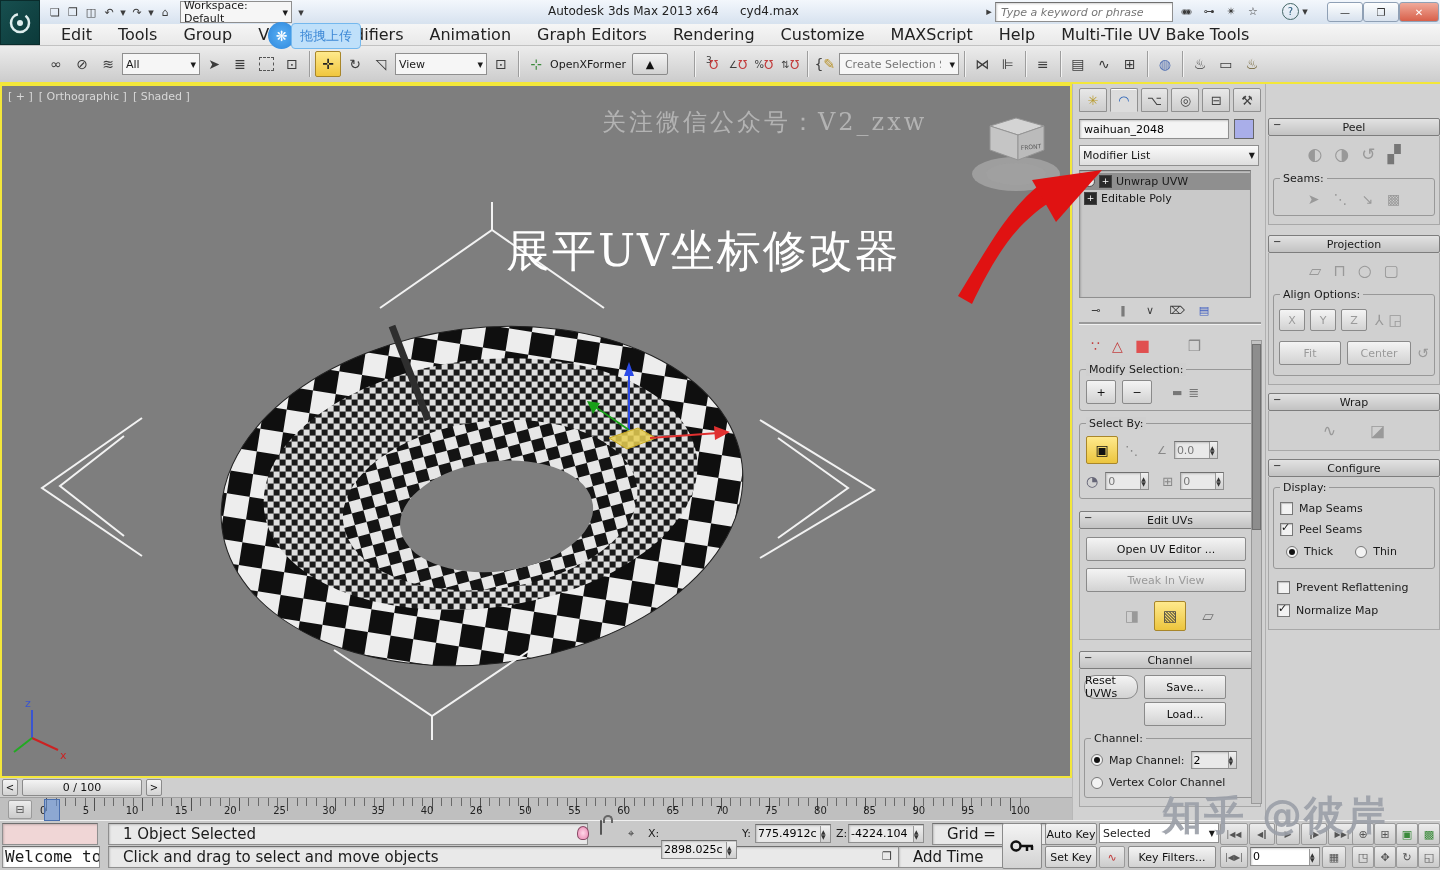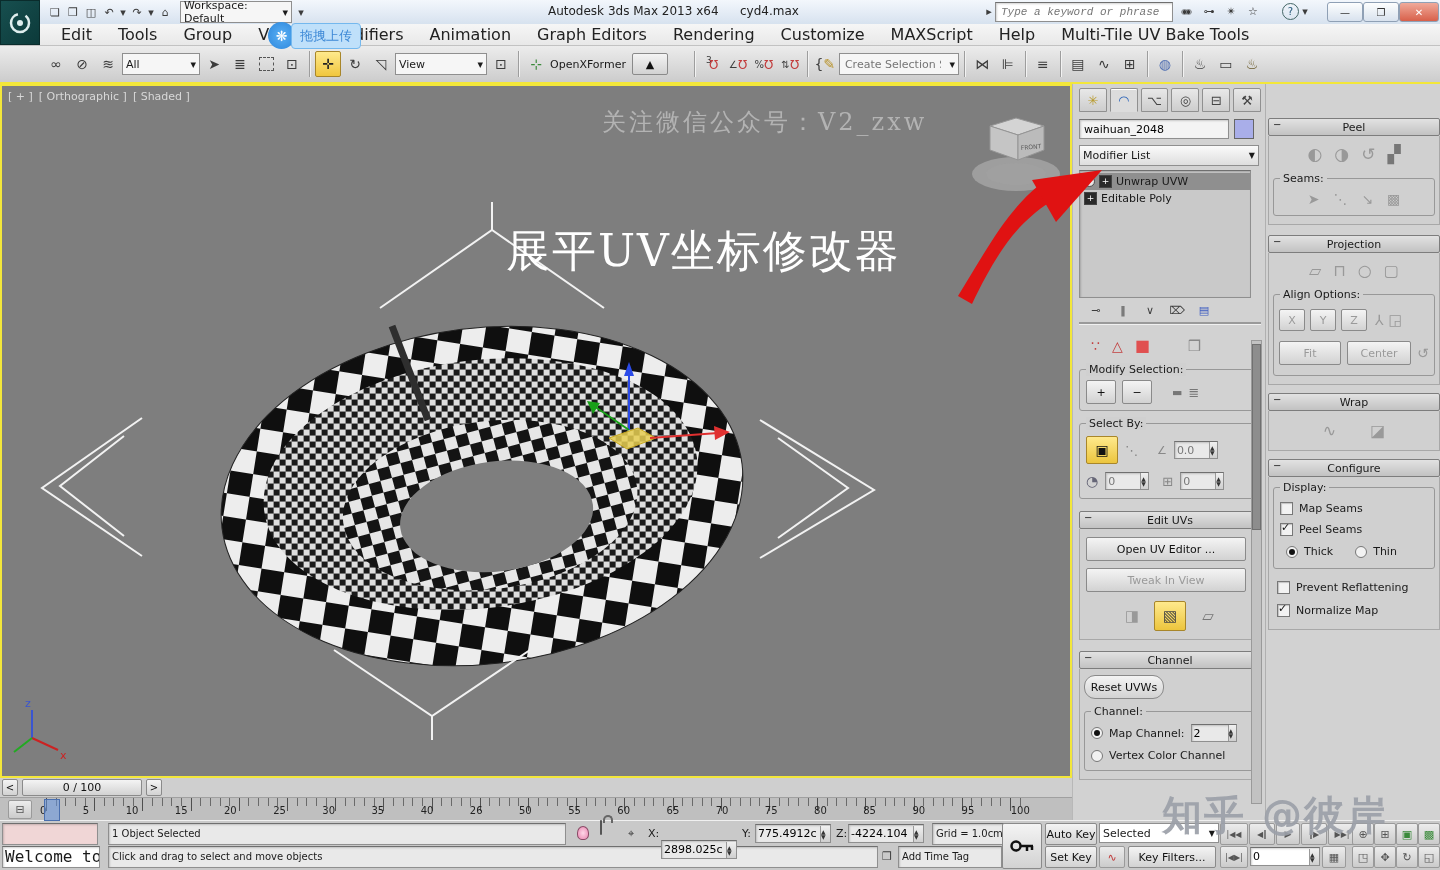--- a/index.html
+++ b/index.html
@@ -38,21 +38,21 @@
   #annotation{left:504px;top:136px;color:#ffffff;font-family:"DejaVu Serif",serif;font-size:44px;letter-spacing:2px;}
   
   #tslider{left:0;top:778px;width:1072px;height:19px;background:#cfcfcf;display:flex;align-items:center;gap:4px;padding-left:2px;box-sizing:border-box;}
   #ruler{left:0;top:797px;width:1072px;height:23px;background:#bfbfbf;border-top:1px solid #a0a0a0;}
   #ticks{position:absolute;left:46px;top:0;width:976px;height:8px;background:repeating-linear-gradient(90deg,#6a6a6a 0 1px,transparent 1px 9.64px);}
   #ticks2{position:absolute;left:46px;top:0;width:976px;height:13px;background:repeating-linear-gradient(90deg,#4f4f4f 0 1px,transparent 1px 48.2px);}
   #ruler-labels{position:absolute;left:40px;top:7px;width:990px;display:flex;justify-content:space-between;font-size:10px;color:#222;}
   #tmarker{position:absolute;left:44px;top:1px;width:14px;height:20px;background:rgba(100,150,225,.55);border:1px solid #4a6fae;z-index:2;}
   
   #statusbar{left:0;top:820px;width:1440px;height:50px;background:#c9c9c9;border-top:1px solid #f0f0f0;}
-  .fld{position:absolute;height:20px;line-height:20px;padding:0 3px;font-size:10px;}
+  .fld{position:absolute;height:20px;line-height:20px;padding:0 14px;font-size:15px;}
   .spin{display:inline-flex;flex-direction:column;width:10px;font-size:6px;line-height:5px;color:#333;border-left:1px solid #999;height:16px;justify-content:center;background:linear-gradient(#f0f0f0,#cfcfcf);}
   
   #rpanel{left:1072px;top:84px;width:368px;height:736px;background:#d2d2d2;border-left:1px solid #b8b8b8;box-sizing:border-box;}
   .tab{width:27px;height:22px;border:1px solid #909090;border-radius:2px 2px 0 0;background:linear-gradient(#e8e8e8,#cdcdcd);display:flex;align-items:center;justify-content:center;font-size:13px;color:#444;}
   .tab.active{background:#dcdcdc;border-bottom-color:#dcdcdc;box-shadow:inset 0 1px 0 #fff;color:#2a62b8;}
   .roll-h{height:16px;border:1px solid #7d7d7d;background:linear-gradient(#e2e2e2,#c2c2c2);display:flex;align-items:center;justify-content:center;font-size:11px;position:relative;border-radius:2px;}
   .roll-h .minus{position:absolute;left:4px;top:0;font-size:10px;}
   .rbody{border:1px solid #a8a8a8;border-top:none;background:#d0d0d0;}
   .fs{border:1px solid #989898;border-radius:3px;position:relative;}
   .fs .leg{position:absolute;top:-7px;left:6px;background:#d0d0d0;padding:0 3px;font-size:11px;}
@@ -88,21 +88,21 @@
     <span class="ic sm" style="width:10px">▾</span>
     <span class="ic sm">⌂</span>
     <span class="dd" style="width:104px;margin-left:6px;">
       <span>Workspace: Default</span>
       <span>▾</span>
     </span>
     <span class="ic sm">▾</span>
     <span class="abs" style="left:548px;top:4px;font-size:12px;color:#222;">Autodesk 3ds Max  2013 x64</span>
     <span class="abs" style="left:740px;top:4px;font-size:12px;color:#222;">cyd4.max</span>
     <span class="abs ic sm" style="left:980px;top:2px;">▸</span>
-    <span class="abs sunk flex" style="left:995px;top:2px;width:176px;height:18px;background:#fff;font-family:Liberation Mono, monospace;">
+    <span class="abs sunk flex" style="left:995px;top:2px;width:176px;height:18px;background:#fff;">
       <input style="width: 100%; padding: 0px 5px; font-style: italic; color: rgb(136, 136, 136);" placeholder="Type a keyword or phrase">
     </span>
     <span class="abs ic sm" style="left:1176px;top:2px;letter-spacing:-3px;font-size:8px;">◉◉</span>
     <span class="abs ic sm" style="left:1200px;top:2px;">⊶</span>
     <span class="abs ic sm" style="left:1222px;top:2px;">✴</span>
     <span class="abs ic sm" style="left:1244px;top:2px;">☆</span>
     <span class="abs" style="left:1282px;top:3px;width:15px;height:15px;border:1px solid #466;border-radius:50%;text-align:center;line-height:15px;font-size:10px;color:#257;">?</span>
     <span class="abs ic sm" style="left:1300px;top:2px;width:10px;">▾</span>
     <span class="abs winbtn" style="left:1327px;top:2px;">—</span>
     <span class="abs winbtn" style="left:1363px;top:2px;">❐</span>
@@ -492,20 +492,24 @@
       </div>
       
       <div style="margin-top:11px;">
         <div class="roll-h">
           <span class="minus">−</span>
           <span>Channel</span>
         </div>
         <div class="rbody" style="padding:6px 4px 8px 4px;">
           <div class="flex" style="gap:6px;align-items:flex-start;">
             <span class="btn" style="width:78px;height:22px;border-radius:11px;">Reset UVWs</span>
+            <div>
+              <div class="btn" style="width:80px;height:22px;">Save...</div>
+              <div class="btn" style="width:80px;height:22px;margin-top:3px;">Load...</div>
+            </div>
           </div>
           <div class="fs" style="margin-top:12px;padding:12px 6px 8px 6px;">
             <span class="leg">Channel:</span>
             <div class="flex">
               <span class="rad on"></span>
               <span>Map Channel:</span>
               <span class="sunk flex" style="width:44px;height:16px;margin-left:6px;">
                 <input style="width: 32px; padding: 0px 2px;" value="2">
                   <span class="spin">▲<br>▼</span>
               </span>

